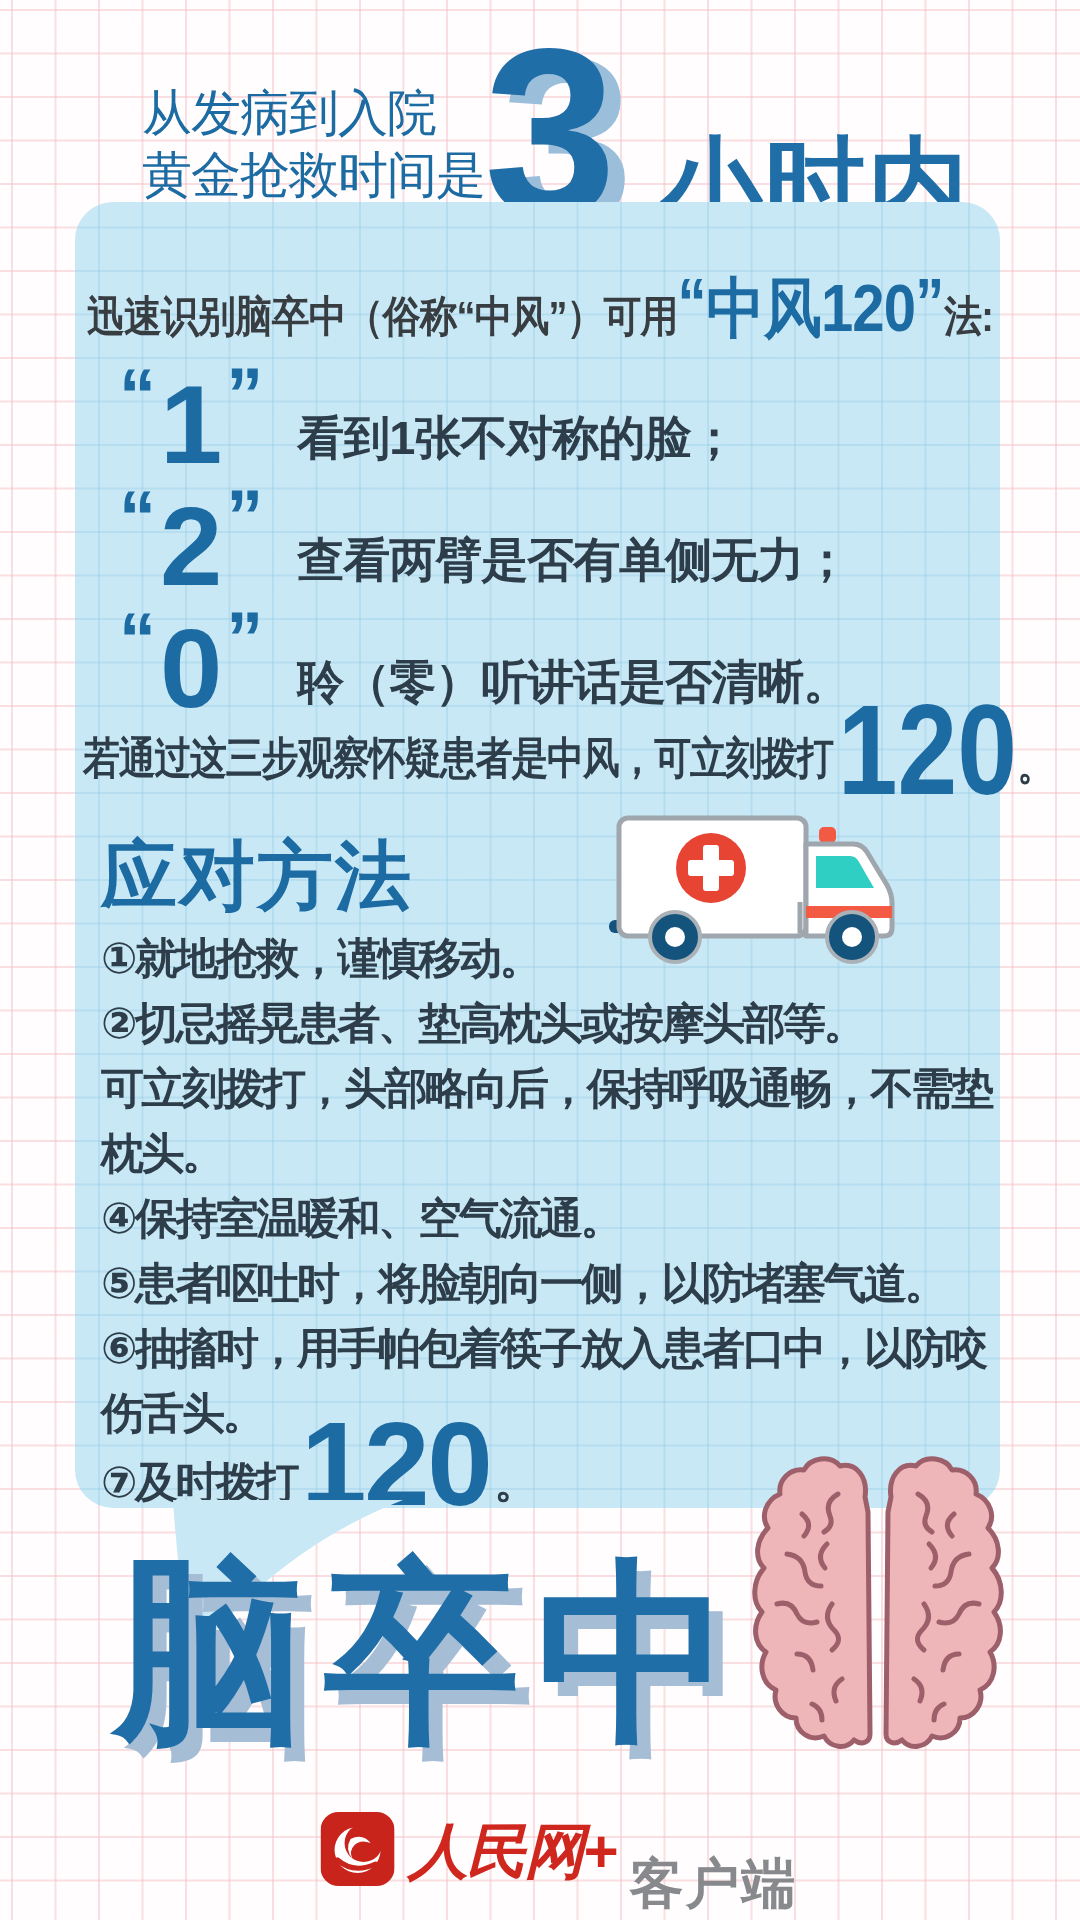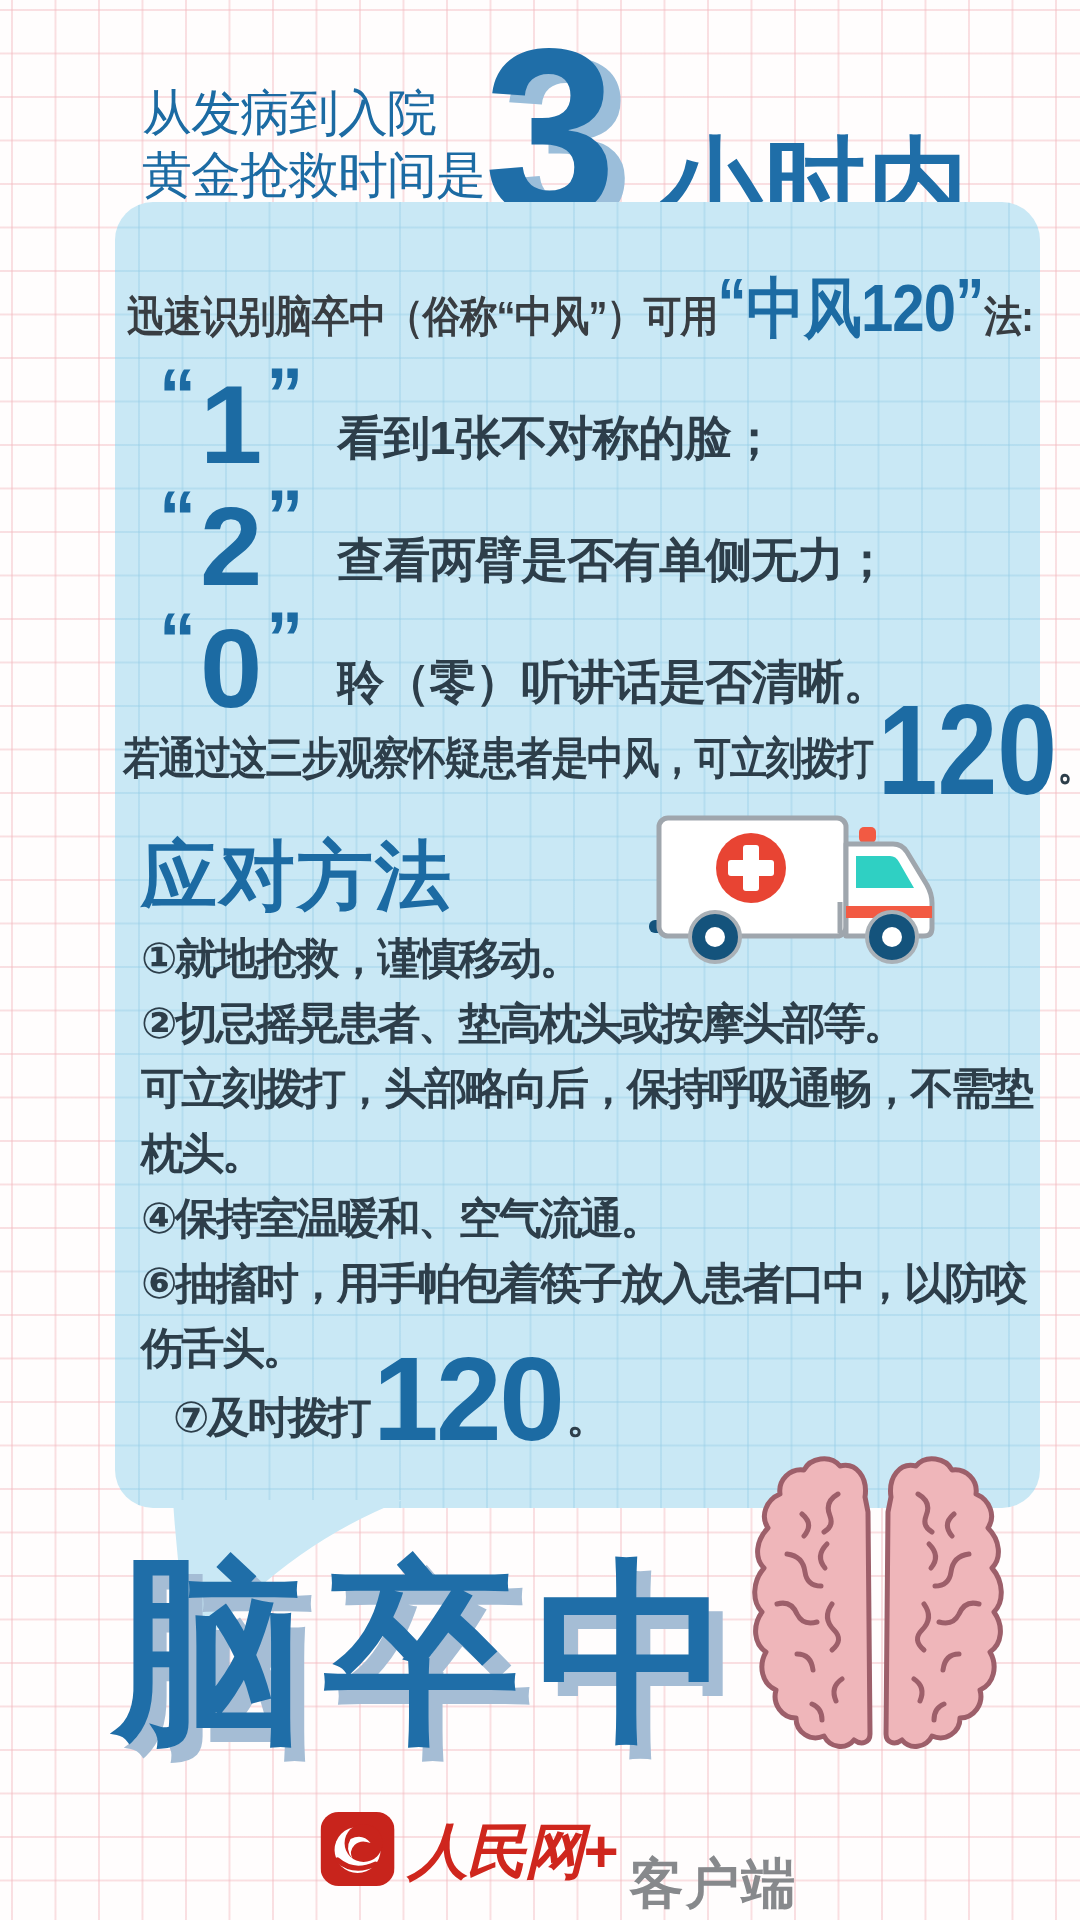--- a/index.html
+++ b/index.html
@@ -23,21 +23,21 @@
   .big3{position:absolute;left:484px;top:34px;font-size:238px;line-height:.82;
         font-weight:800;color:#1f6ea8;text-shadow:17px 9px 0 #9bbeda;}
   .unit{position:absolute;left:662px;top:118px;font-size:100px;font-weight:800;
         color:#1f6ea8;letter-spacing:3px;}
   
   .panel{position:absolute;left:75px;top:202px;width:925px;height:1306px;
          border-radius:38px;background-color:#c9e8f5;
          background-image:
            linear-gradient(to right, rgba(148,204,230,.38) 2px, transparent 2px),
            linear-gradient(to bottom, rgba(148,204,230,.38) 2px, transparent 2px);
-         background-size:43.5px 43.5px;background-position:-64px -193px;margin-left:40px;}
+         background-size:43.5px 43.5px;background-position:-64px -193px;}
   .tail{position:absolute;left:168px;top:1500px;width:250px;height:165px;}
   .intro{position:absolute;left:12px;top:62px;display:flex;align-items:flex-end;
          white-space:nowrap;transform:scaleX(.88);transform-origin:left bottom;}
   .intro .pre,.intro .suf{font-size:43px;font-weight:700;color:#383d42;
          letter-spacing:-1px;padding-bottom:8px;}
   .hl{font-size:66px;font-weight:800;color:#1c6ba3;letter-spacing:-1px;}
   .hlq{font-size:66px;font-weight:800;color:#1c6ba3;position:relative;top:-14px;}
   
   .steps{position:absolute;left:44px;top:168px;}
   .srow{display:flex;align-items:flex-end;height:108px;margin-bottom:14px;}
@@ -50,21 +50,21 @@
          white-space:nowrap;transform:scaleX(.84);transform-origin:left bottom;}
   .concl .pre{font-size:44px;font-weight:700;letter-spacing:-1.5px;padding-bottom:12px;}
   .concl .n120{font-size:128px;font-weight:800;color:#1c6ba3;line-height:.78;margin-left:6px;}
   .concl .per{font-size:44px;font-weight:700;padding-bottom:6px;}
   
   .rtitle{position:absolute;left:26px;top:636px;font-size:76px;font-weight:800;
           color:#1c6ba3;letter-spacing:2px;line-height:1;}
   .ambu{position:absolute;left:532px;top:604px;width:306px;height:164px;}
   .items{position:absolute;left:26px;top:724px;width:899px;
          font-size:43px;font-weight:700;letter-spacing:-2.5px;line-height:65px;color:#2d3e4a;}
-  .row7{display:flex;align-items:flex-end;height:62px;margin-top:2px;padding-left:32px;}
+  .row7{display:flex;align-items:flex-end;height:62px;margin-top:2px;}
   .row7 .pre,.row7 .per{line-height:1.1;padding-bottom:4px;}
   .row7 .n120{font-size:118px;font-weight:800;color:#1c6ba3;line-height:.78;
               align-self:flex-end;margin:0 4px;}
   
   .headline{position:absolute;left:112px;top:1551px;font-size:196px;font-weight:800;
             color:#1f6ea8;letter-spacing:16px;line-height:1.05;z-index:3;
             text-shadow:14px 14px 0 #a5bdd5;}
   .brain{position:absolute;left:728px;top:1452px;width:300px;height:340px;z-index:2;}
   .brand{position:absolute;left:50%;top:1812px;transform:translateX(-46%);
          display:flex;align-items:flex-start;gap:14px;z-index:3;}
@@ -138,20 +138,21 @@
       <circle cx="68" cy="131" r="10" fill="#ffffff"></circle>
       <circle cx="245" cy="131" r="25" fill="#14537c" stroke="#aab1b7" stroke-width="4"></circle>
       <circle cx="245" cy="131" r="10" fill="#ffffff"></circle>
     </svg>
 
     <div class="items">
       <div>①就地抢救，谨慎移动。</div>
       <div>②切忌摇晃患者、垫高枕头或按摩头部等。</div>
       <div>可立刻拨打，头部略向后，保持呼吸通畅，不需垫枕头。</div>
       <div>④保持室温暖和、空气流通。</div>
+      <div>⑤患者呕吐时，将脸朝向一侧，以防堵塞气道。</div>
       <div>⑥抽搐时，用手帕包着筷子放入患者口中，以防咬伤舌头。</div>
       <div class="row7">
         <span class="pre">⑦及时拨打</span>
         <span class="n120">120</span>
         <span class="per">。</span>
       </div>
     </div>
   </div>
 
   <svg class="tail" viewBox="0 0 250 165">

